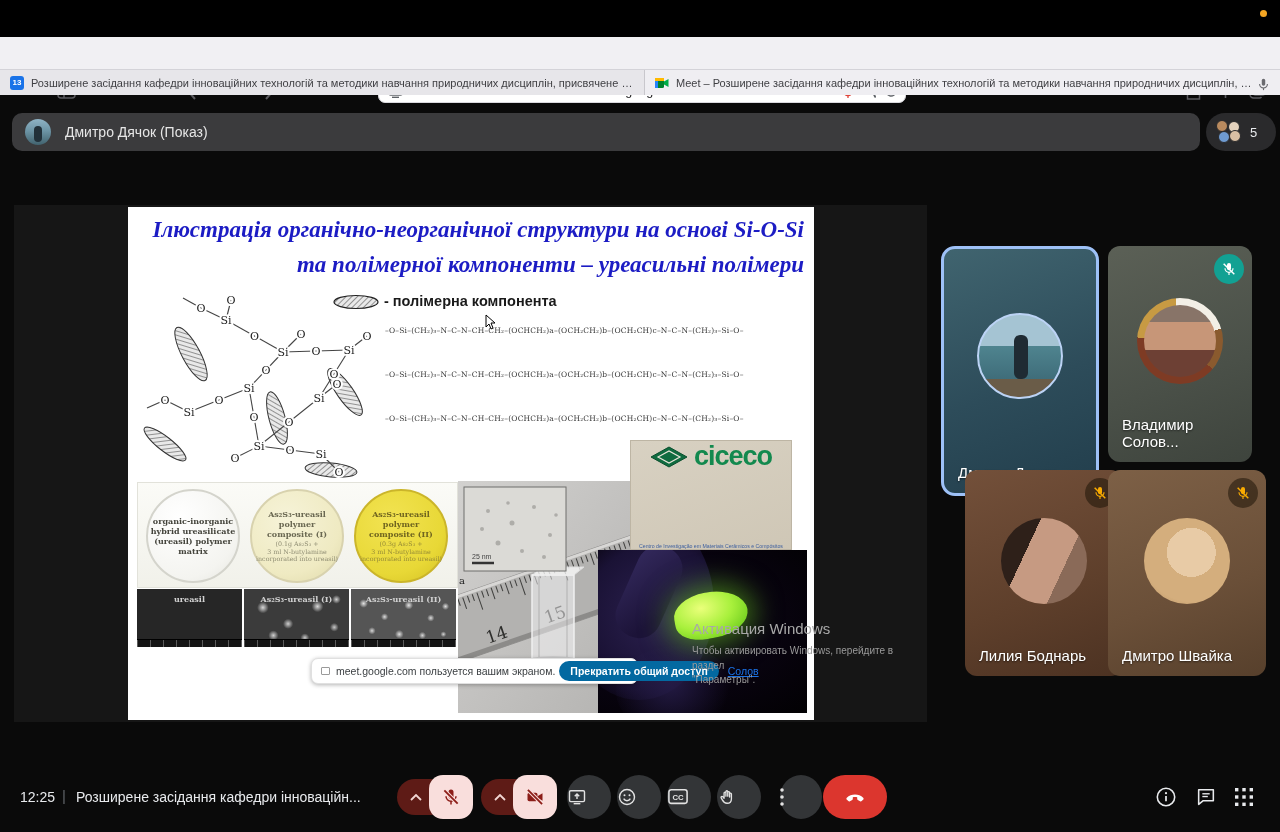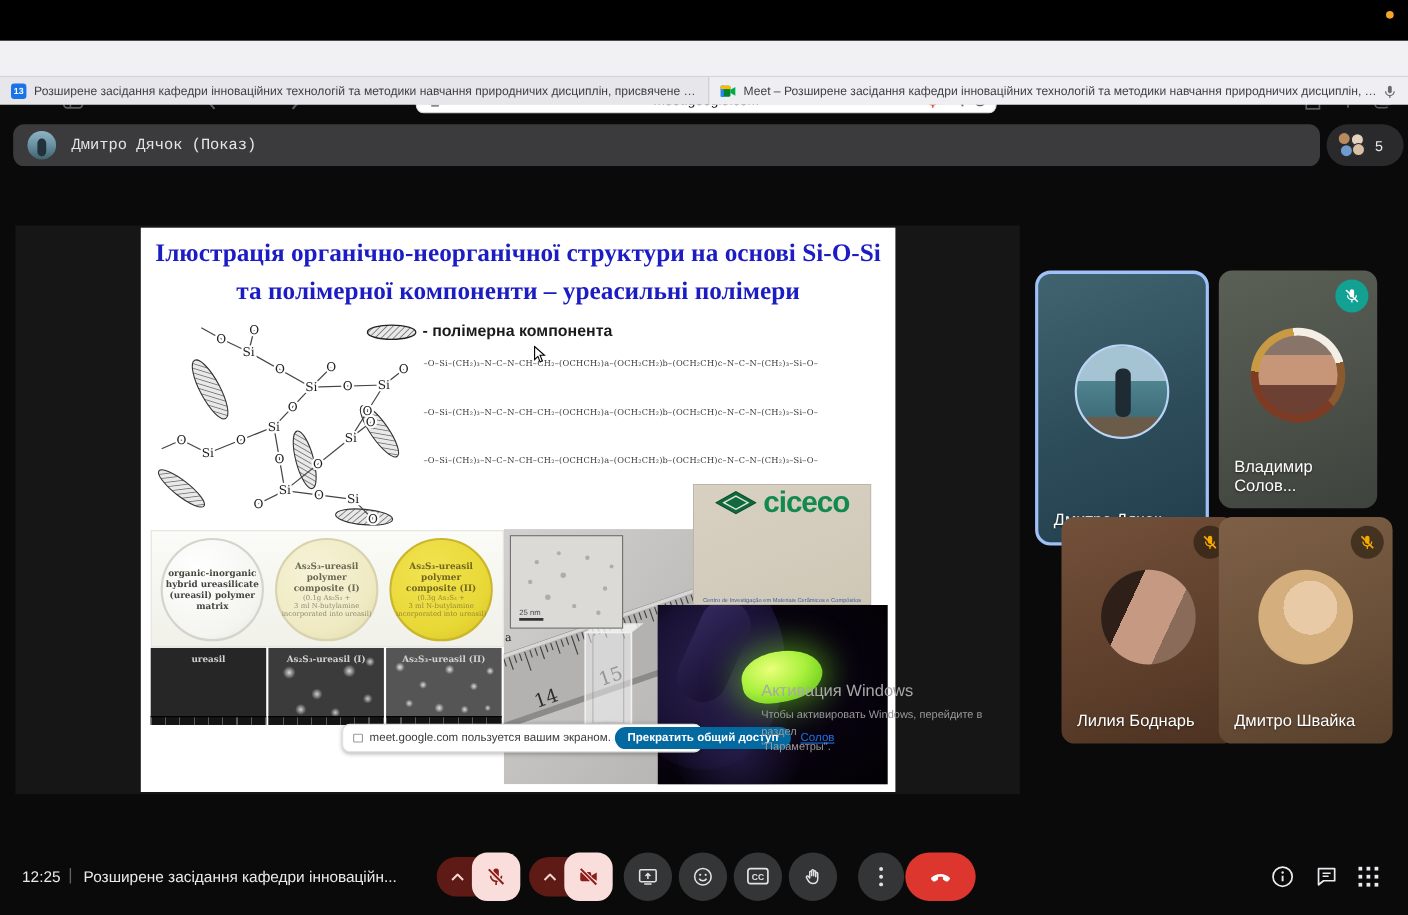--- a/index.html
+++ b/index.html
@@ -24,46 +24,46 @@
   .tab2 { width:635px; background:#efeef2; }
   .tab-title { font-size:11px; color:#3f3f43; white-space:nowrap; overflow:hidden; text-overflow:ellipsis; flex:1; margin-left:7px; }
   .favicon-cal { width:14px; height:14px; border-radius:3px; background:#1a73e8; color:#fff; font-size:8px; font-weight:bold; display:flex; align-items:center; justify-content:center; flex:none; }
   .favicon-meet { width:14px; height:14px; position:relative; flex:none; }
   .tab-mic { width:12px; height:12px; color:#6a6a6f; flex:none; margin-left:4px; }
 
   
   .banner { left:12px; top:113px; width:1188px; height:38px; background:#3b3b3d; border-radius:10px; display:flex; align-items:center; }
   .banner-ava { width:26px; height:26px; border-radius:50%; margin-left:13px; background:linear-gradient(180deg,#8fb3c5 0%,#6d95a6 45%,#41626e 100%); position:relative; overflow:hidden; }
   .banner-ava::after { content:""; position:absolute; left:9px; top:7px; width:8px; height:16px; border-radius:4px; background:#22313a; }
-  .banner-name { margin-left:14px; font-size:14px; color:#e6e6e6;font-family:Liberation Mono, monospace; }
+  .banner-name { margin-left:14px; font-size:14px; color:#e6e6e6; }
   .ppl-pill { left:1206px; top:113px; width:70px; height:38px; background:#2a2a2c; border-radius:19px; display:flex; align-items:center; }
   .ppl-cluster { position:relative; width:26px; height:24px; margin-left:10px; }
   .ppl-cluster span { position:absolute; width:12px; height:12px; border-radius:50%; border:1px solid #2a2a2c; }
   .ppl-count { margin-left:8px; font-size:13px; color:#e8eaed; }
 
   
   .stage { left:14px; top:205px; width:913px; height:517px; background:#161616; }
   .slide { left:128px; top:207px; width:686px; height:513px; background:#ffffff; }
-  .slide-title { left:138px; top:213px; width:666px; text-align:center; font-family:"Liberation Serif", serif; font-weight:bold; font-size:23px; line-height:1.5; color:#1c1cc4; white-space:pre-line; }
+  .slide-title { left:138px; top:213px; width:666px; text-align:right; font-family:"Liberation Serif", serif; font-weight:bold; font-size:23px; line-height:1.5; color:#1c1cc4; white-space:pre-line;font-style:italic; }
   .legend-ell { left:332px; top:293px; width:48px; height:18px; }
   .legend-txt { left:384px; top:293px; font-size:14.5px; font-weight:bold; color:#1a1a1a; }
   .net { left:131px; top:292px; width:256px; height:188px; }
   .chains { left:385px; top:320px; width:424px; height:122px; }
   .chain-row { position:absolute; left:0; width:424px; font-family:"DejaVu Serif", serif; font-size:7.5px; letter-spacing:0.2px; color:#3a3a3a; white-space:nowrap; }
 
   
   .petri { left:137px; top:482px; width:321px; height:106px; background:linear-gradient(180deg,#fbfbf7 0%,#f1f1ea 100%); border:1px solid #e2e2da; }
   .dish { position:absolute; top:6px; width:94px; height:94px; border-radius:50%; text-align:center; display:flex; flex-direction:column; justify-content:center; }
   .dish-name { font-family:"DejaVu Serif", serif; font-weight:bold; font-size:8px; line-height:1.25; white-space:pre-line; }
   .dish-desc { font-family:"DejaVu Serif", serif; font-size:6.3px; line-height:1.25; white-space:pre-line; margin-top:1px; }
   .fig-a { left:459px; top:575px; font-family:"DejaVu Serif", serif; font-size:10px; color:#222; z-index:3; }
 
   
   .micro { left:137px; top:589px; width:321px; height:74px; display:flex; gap:2px; background:#fff; }
-  .mpanel { position:relative; width:105px; height:70px; }
+  .mpanel { position:relative; width:105px; height:58px; }
   .mlabel { position:absolute; top:5px; width:100%; text-align:center; font-family:"DejaVu Serif", serif; font-weight:bold; font-size:8px; color:#d2d2d2; }
   .mmeta { position:absolute; bottom:0; width:100%; height:8px; background:#141414; border-top:1px solid #000; background-image:repeating-linear-gradient(90deg, rgba(150,150,150,.55) 0 1px, transparent 1px 13px); }
 
   
   .cuvette { left:458px; top:481px; width:172px; height:232px; z-index:1; }
 
   
   .ciceco { left:630px; top:440px; width:162px; height:110px; background:linear-gradient(160deg,#d8d1c2 0%,#cfc7b6 100%); border:1px solid #bdb5a4; display:flex; flex-direction:column; align-items:center; justify-content:space-between; }
   .cic-row { display:flex; align-items:center; gap:6px; }
   .cic-name { font-size:27px; font-weight:bold; letter-spacing:-1px; color:#12894e; }
@@ -108,21 +108,21 @@
   .badge { position:absolute; top:8px; right:8px; width:30px; height:30px; border-radius:50%; display:flex; align-items:center; justify-content:center; }
   .badge-teal { background:#12a193; color:#fff; }
   .badge-amber { background:rgba(30,20,8,.55); color:#f9ab00; }
 
   
   .bb-time { left:20px; top:789px; font-size:14px; color:#e8eaed; }
   .bb-div { left:62px; top:787px; font-size:15px; color:#5f6368; }
   .bb-title { left:76px; top:789px; width:296px; font-size:14px; color:#e8eaed; white-space:nowrap; overflow:hidden; text-overflow:ellipsis; }
   .chev-seg { top:779px; width:38px; height:36px; background:#5e1b16; border-radius:18px 4px 4px 18px; display:flex; align-items:center; justify-content:center; color:#f1d6d3; }
   .off-btn { top:775px; width:44px; height:44px; background:#f9dedc; border-radius:14px; display:flex; align-items:center; justify-content:center; color:#8c1d18; }
-  .cbtn { top:775px; width:44px; height:44px; background:#333537; border-radius:50%; display:flex; align-items:center; justify-content:center; color:#e3e3e3; }
+  .cbtn { top:775px; width:44px; height:44px; background:#333537; border-radius:50%; display:flex; align-items:center; justify-content:flex-start; color:#e3e3e3; }
   .dots-btn { left:780px; width:42px; }
   .hang { left:823px; top:775px; width:64px; height:44px; background:#dc362e; border-radius:22px; display:flex; align-items:center; justify-content:center; color:#fff; }
   .ric { top:783px; width:28px; height:28px; color:#e8eaed; display:flex; align-items:center; justify-content:center; }
 </style>
 </head>
 <body>
 
 <div class="screen">
 
   <div class="abs top-strip">

